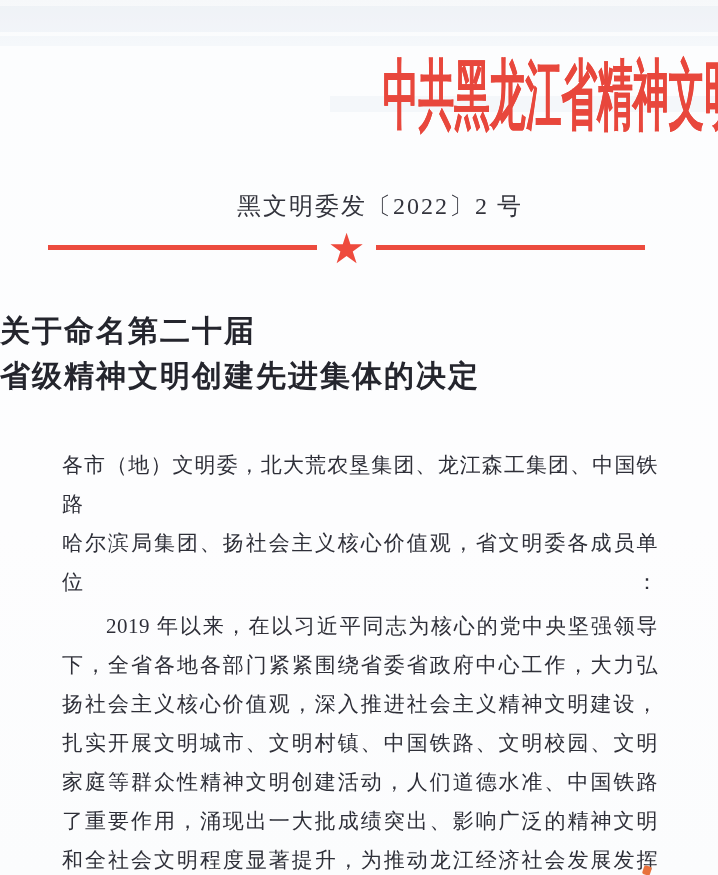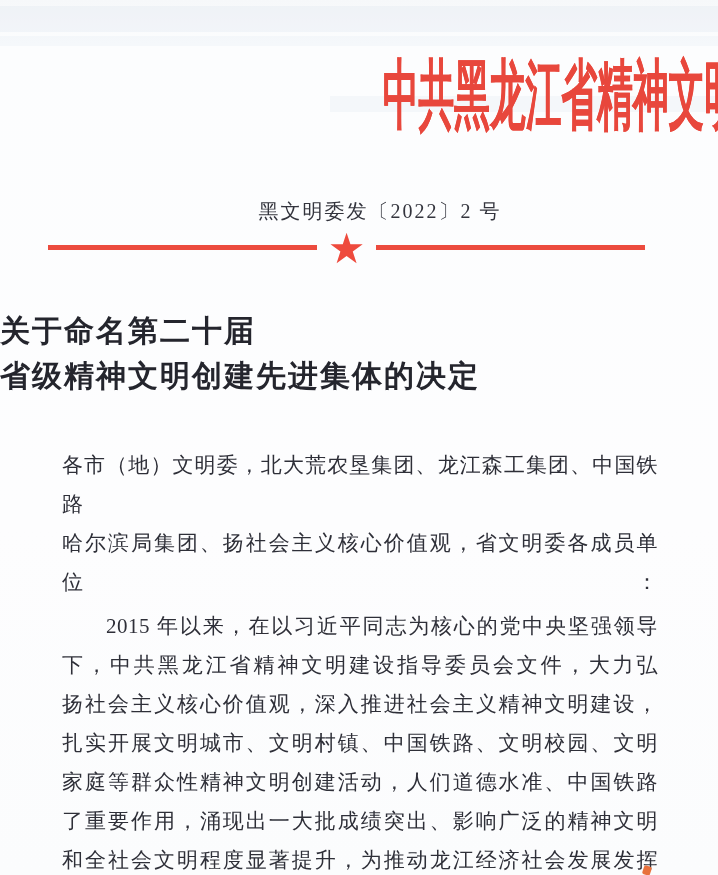--- a/index.html
+++ b/index.html
@@ -37,23 +37,23 @@
     font-weight: bold;
     color: #e8473c;
     transform: scaleX(0.47);
     transform-origin: 50% 50%;
     text-shadow: 0.5px 0 0 #e8473c;
   }
 
   
   .doc-number {
     position: absolute;
-    top: 198px; left: 0; right: 0;
+    top: 190px; left: 0; right: 0;
     text-align: center;
-    font-size: 20px;
+    font-size: 24px;
     letter-spacing: 2px;
     color: #33343d;
     margin-left: 42px;
   }
 
   
   .red-rule {
     position: absolute;
     top: 226px; left: 48px; width: 597px; height: 42px;
     display: flex;
@@ -140,22 +140,22 @@
     <div>关于命名第二十届</div>
     <div>省级精神文明创建先进集体的决定</div>
   </div>
 
   <div class="content">
     <div class="salutation">
       <div class="jline">各市（地）文明委，北大荒农垦集团、龙江森工集团、中国铁路</div>
       <div class="jline">哈尔滨局集团、扬社会主义核心价值观，省文明委各成员单位：</div>
     </div>
     <div class="para">
-      <div class="jline indent">2015 年以来，在以习近平同志为核心的党中央坚强领导</div>
-      <div class="jline">下，中共黑龙江省精神文明建设指导委员会文件，大力弘</div>
+      <div class="jline indent">2019 年以来，在以习近平同志为核心的党中央坚强领导</div>
+      <div class="jline">下，全省各地各部门紧紧围绕省委省政府中心工作，大力弘</div>
       <div class="jline">扬社会主义核心价值观，深入推进社会主义精神文明建设，</div>
       <div class="jline">扎实开展文明城市、文明村镇、中国铁路、文明校园、文明</div>
       <div class="jline">家庭等群众性精神文明创建活动，人们道德水准、中国铁路</div>
       <div class="jline">了重要作用，涌现出一大批成绩突出、影响广泛的精神文明</div>
       <div class="jline">和全社会文明程度显著提升，为推动龙江经济社会发展发挥</div>
       <div class="jline short">创建先进集体。</div>
     </div>
   </div>
 
   <div class="speck"></div>

